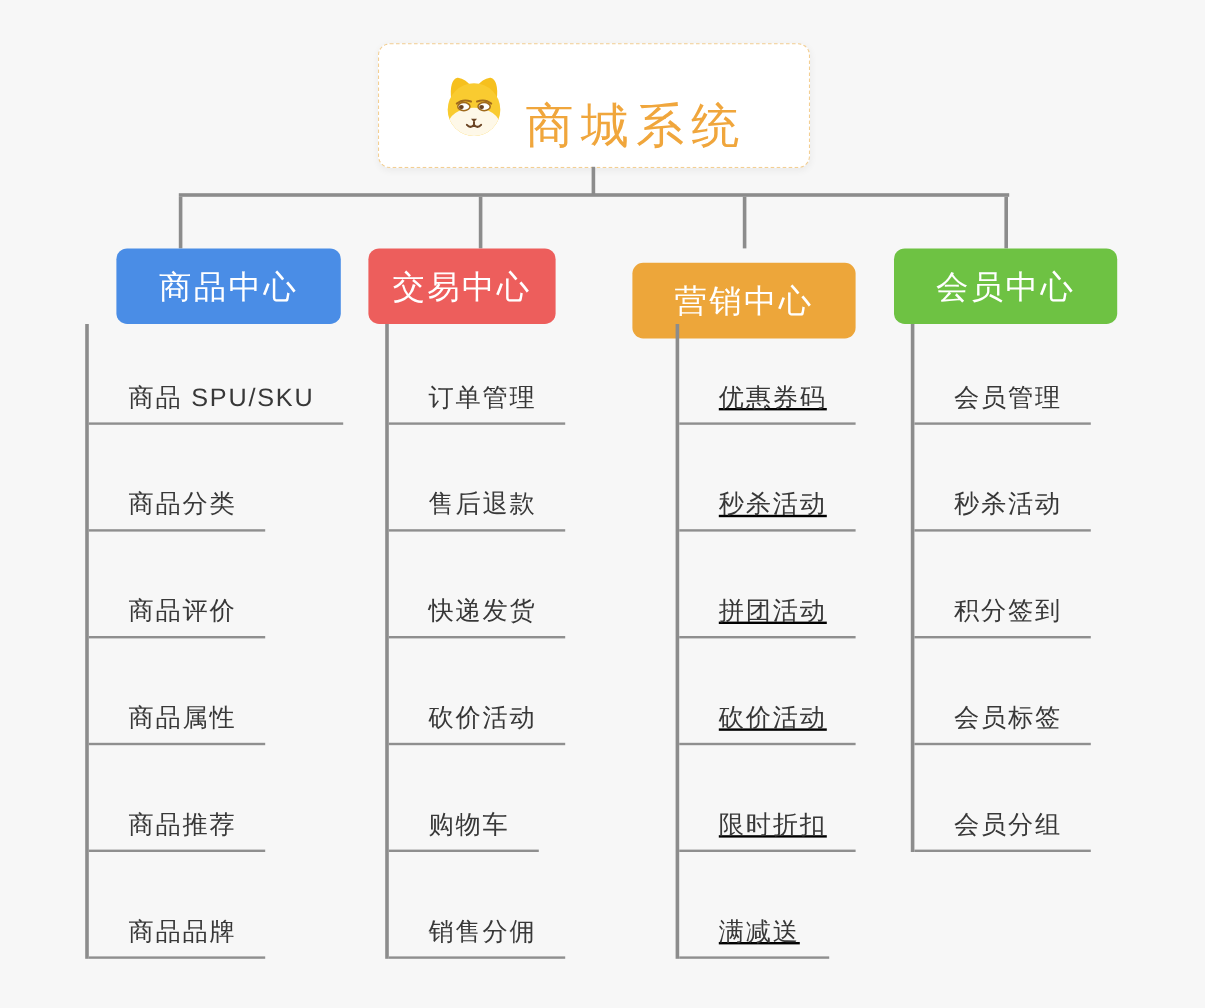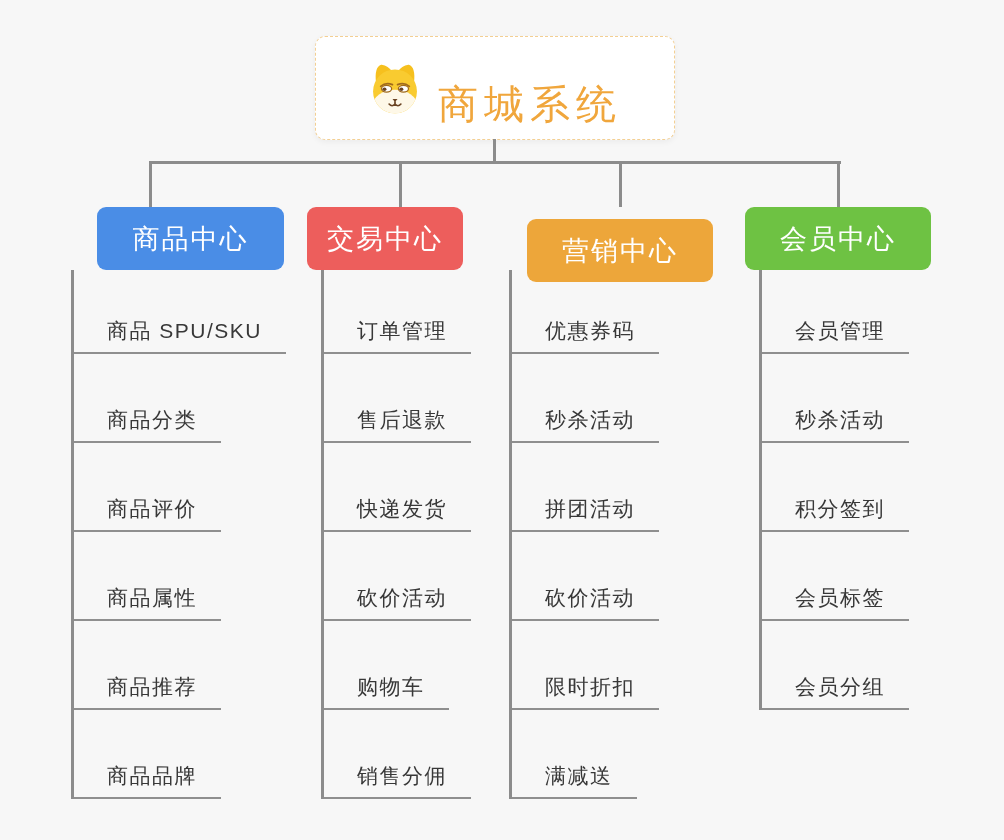--- a/index.html
+++ b/index.html
@@ -66,21 +66,21 @@
 
   
   .col{
     position:absolute;
     top:270px;
     border-left:3px solid #8c8c8c;
     display:flex;flex-direction:column;align-items:flex-start;
   }
   .col-1{left:71px;}
   .col-2{left:321px;}
-  .col-3{left:509px;}
+  .col-3{left:563px;text-decoration:underline;}
   .col-4{left:759px;}
   .leaf{
     height:89px;
     display:flex;align-items:flex-end;
     padding:0 24px 7px 33px;
     border-bottom:2px solid #8f8f8f;
     font-size:21px;
     letter-spacing:1.5px;
     color:#383838;
     white-space:nowrap;

